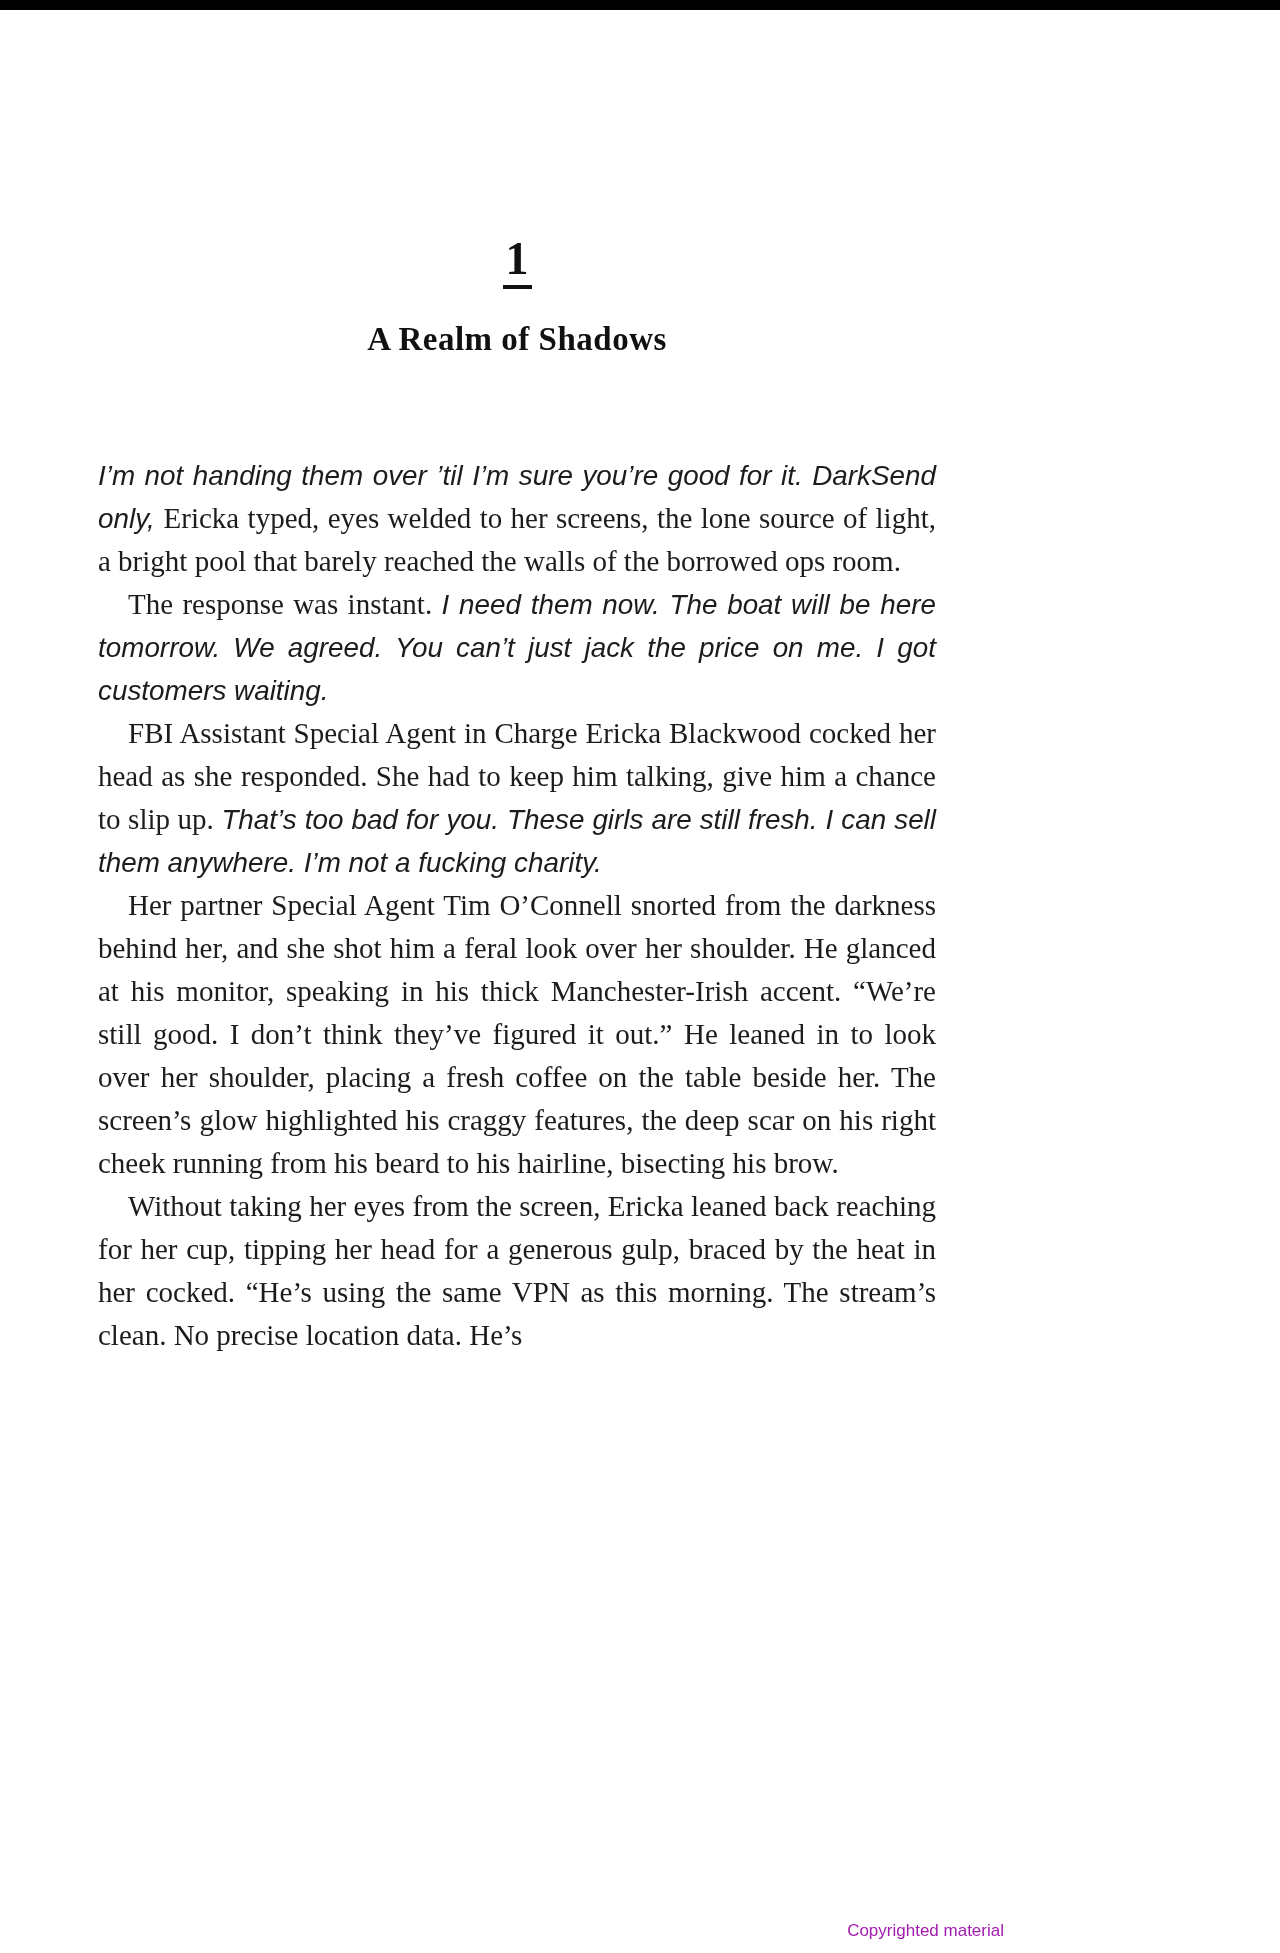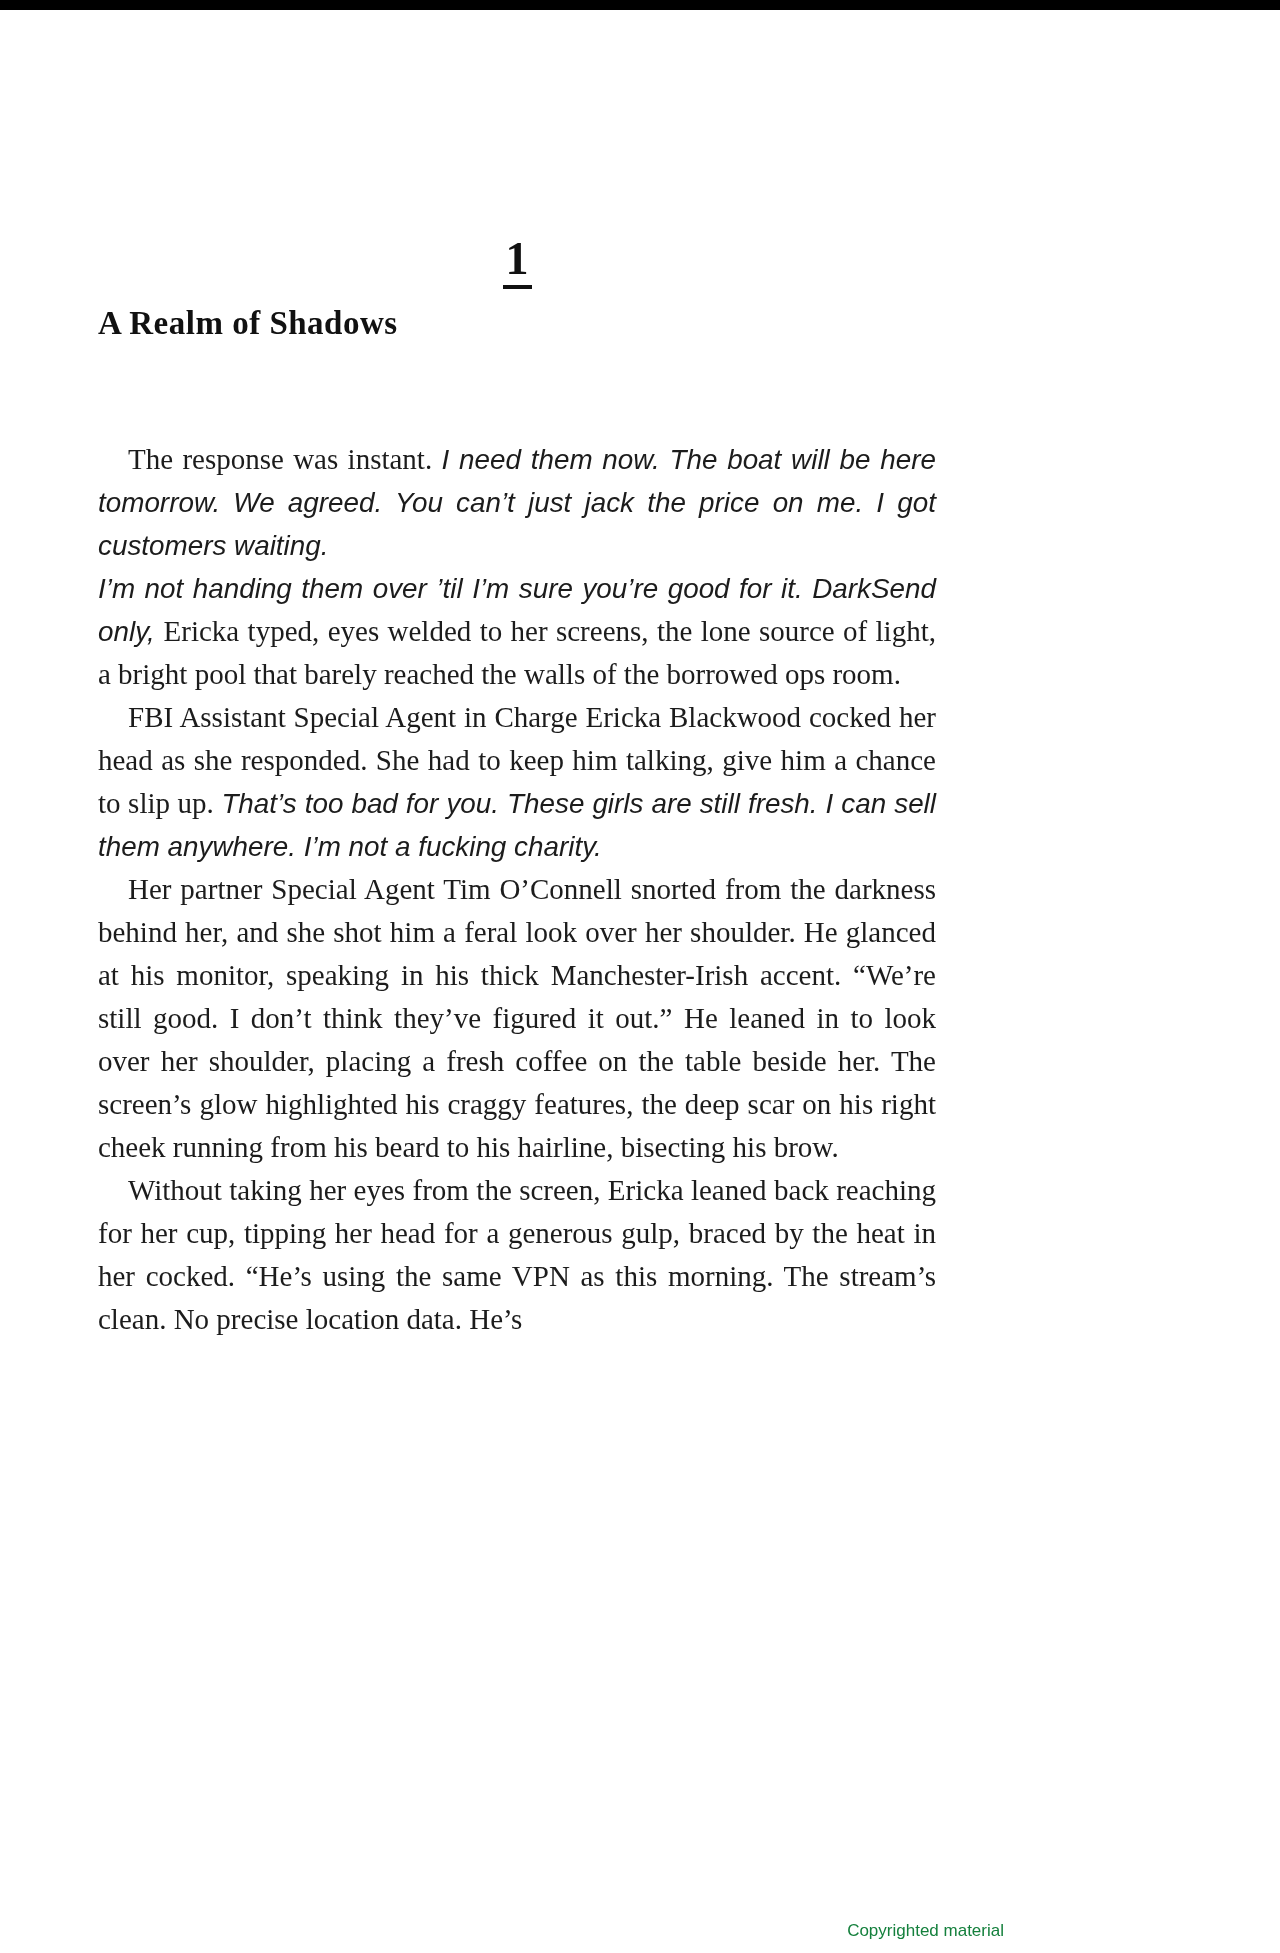--- a/index.html
+++ b/index.html
@@ -36,22 +36,22 @@
     font-weight: bold;
     color: #111111;
   }
   .chapter-number .num-inner {
     display: inline-block;
     border-bottom: 4px solid #111111;
     padding: 0 3px 0px;
     line-height: 1.1;
   }
   .chapter-title {
-    margin-top: 16px;
-    text-align: left;
+    margin-top: 32px;
+    text-align: center;
     font-size: 33px;
     font-weight: bold;
     color: #111111;
     letter-spacing: 0.5px;
   }
   .body-text {
     margin-top: 96px;
   }
   .para {
     margin: 0;
@@ -71,35 +71,35 @@
   .para .normal {
     font-family: "Liberation Serif", serif;
     font-style: normal;
   }
   .watermark {
     position: absolute;
     right: 276px;
     bottom: 12px;
     font-family: "Liberation Sans", sans-serif;
     font-size: 17px;
-    color: #15803d;
+    color: #a21caf;
   }
 </style>
 </head>
 <body>
 
 <div class="top-border"></div>
 
 <div class="page-content">
   <div class="chapter-number">
     <span class="num-inner">1</span>
   </div>
   <div class="chapter-title">A Realm of Shadows</div>
   <div class="body-text">
+      <p class="para"><span class="msg">I’m not handing them over ’til I’m sure you’re good for it. DarkSend only, </span><span class="normal">Ericka typed, eyes welded to her screens, the lone source of light, a bright pool that barely reached the walls of the borrowed ops room.</span></p>
       <p class="para indent"><span class="normal">The response was instant. </span><span class="msg">I need them now. The boat will be here tomorrow. We agreed. You can’t just jack the price on me. I got customers waiting.</span></p>
-      <p class="para"><span class="msg">I’m not handing them over ’til I’m sure you’re good for it. DarkSend only, </span><span class="normal">Ericka typed, eyes welded to her screens, the lone source of light, a bright pool that barely reached the walls of the borrowed ops room.</span></p>
       <p class="para indent"><span class="normal">FBI Assistant Special Agent in Charge Ericka Blackwood cocked her head as she responded. She had to keep him talking, give him a chance to slip up. </span><span class="msg">That’s too bad for you. These girls are still fresh. I can sell them anywhere. I’m not a fucking charity.</span></p>
       <p class="para indent"><span class="normal">Her partner Special Agent Tim O’Connell snorted from the darkness behind her, and she shot him a feral look over her shoulder. He glanced at his monitor, speaking in his thick Manchester-Irish accent. “We’re still good. I don’t think they’ve figured it out.” He leaned in to look over her shoulder, placing a fresh coffee on the table beside her. The screen’s glow highlighted his craggy features, the deep scar on his right cheek running from his beard to his hairline, bisecting his brow.</span></p>
       <p class="para indent"><span class="normal">Without taking her eyes from the screen, Ericka leaned back reaching for her cup, tipping her head for a generous gulp, braced by the heat in her cocked. “He’s using the same VPN as this morning. The stream’s clean. No precise location data. He’s</span></p>
     </div>
 </div>
 
 <div class="watermark">Copyrighted material</div>
 
 </body></html>

